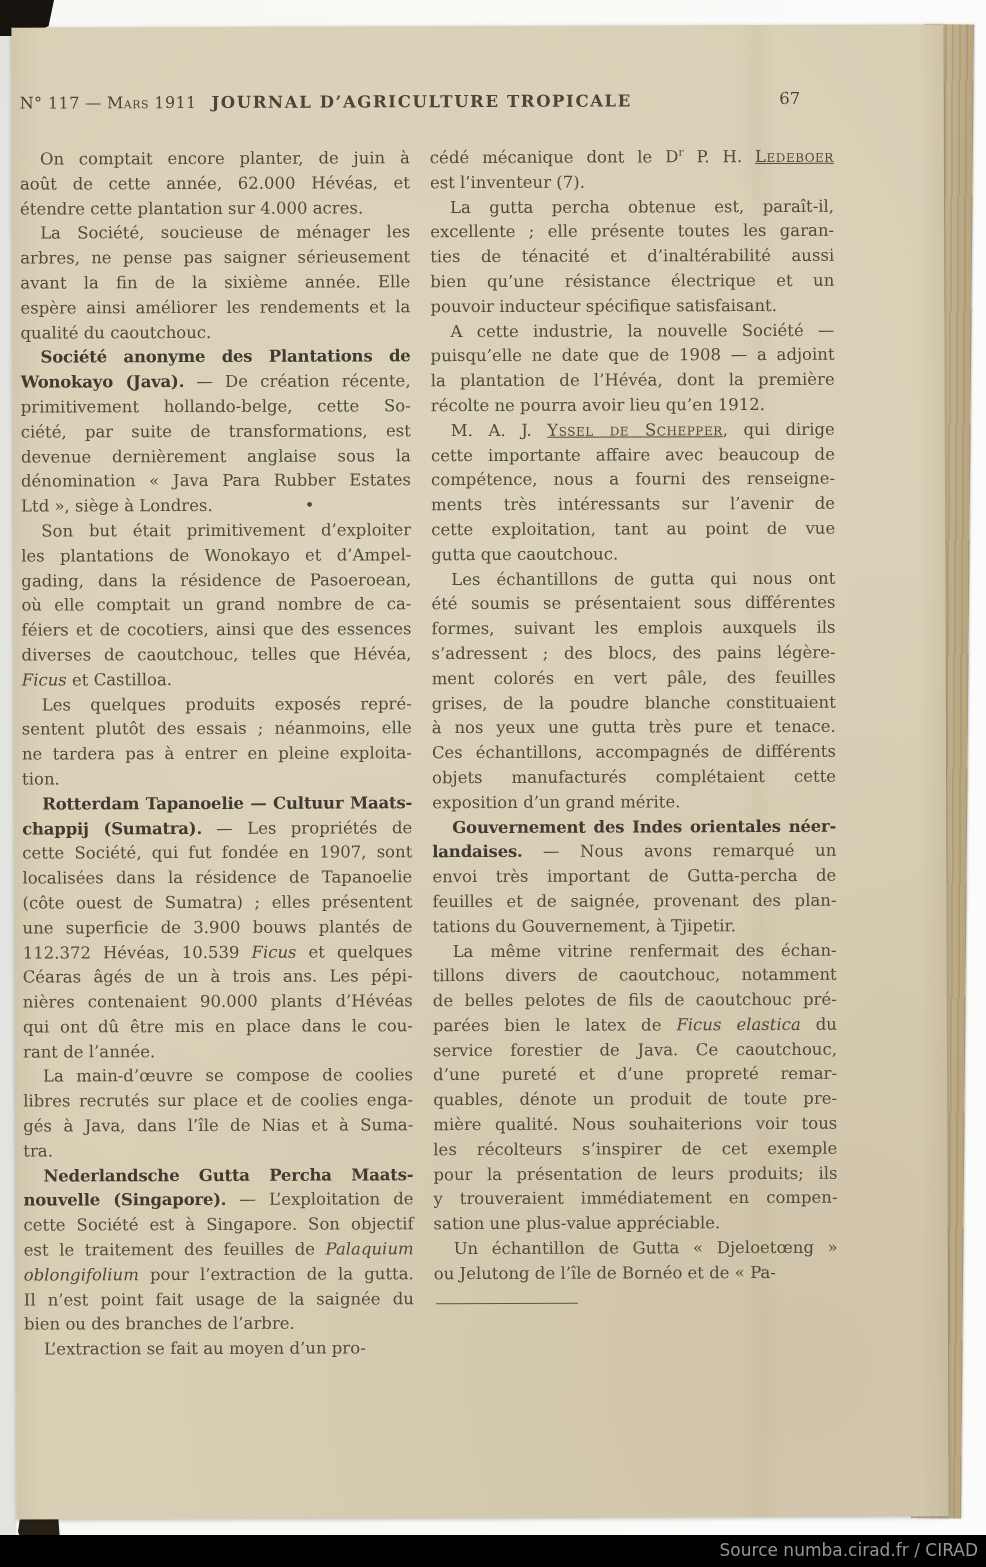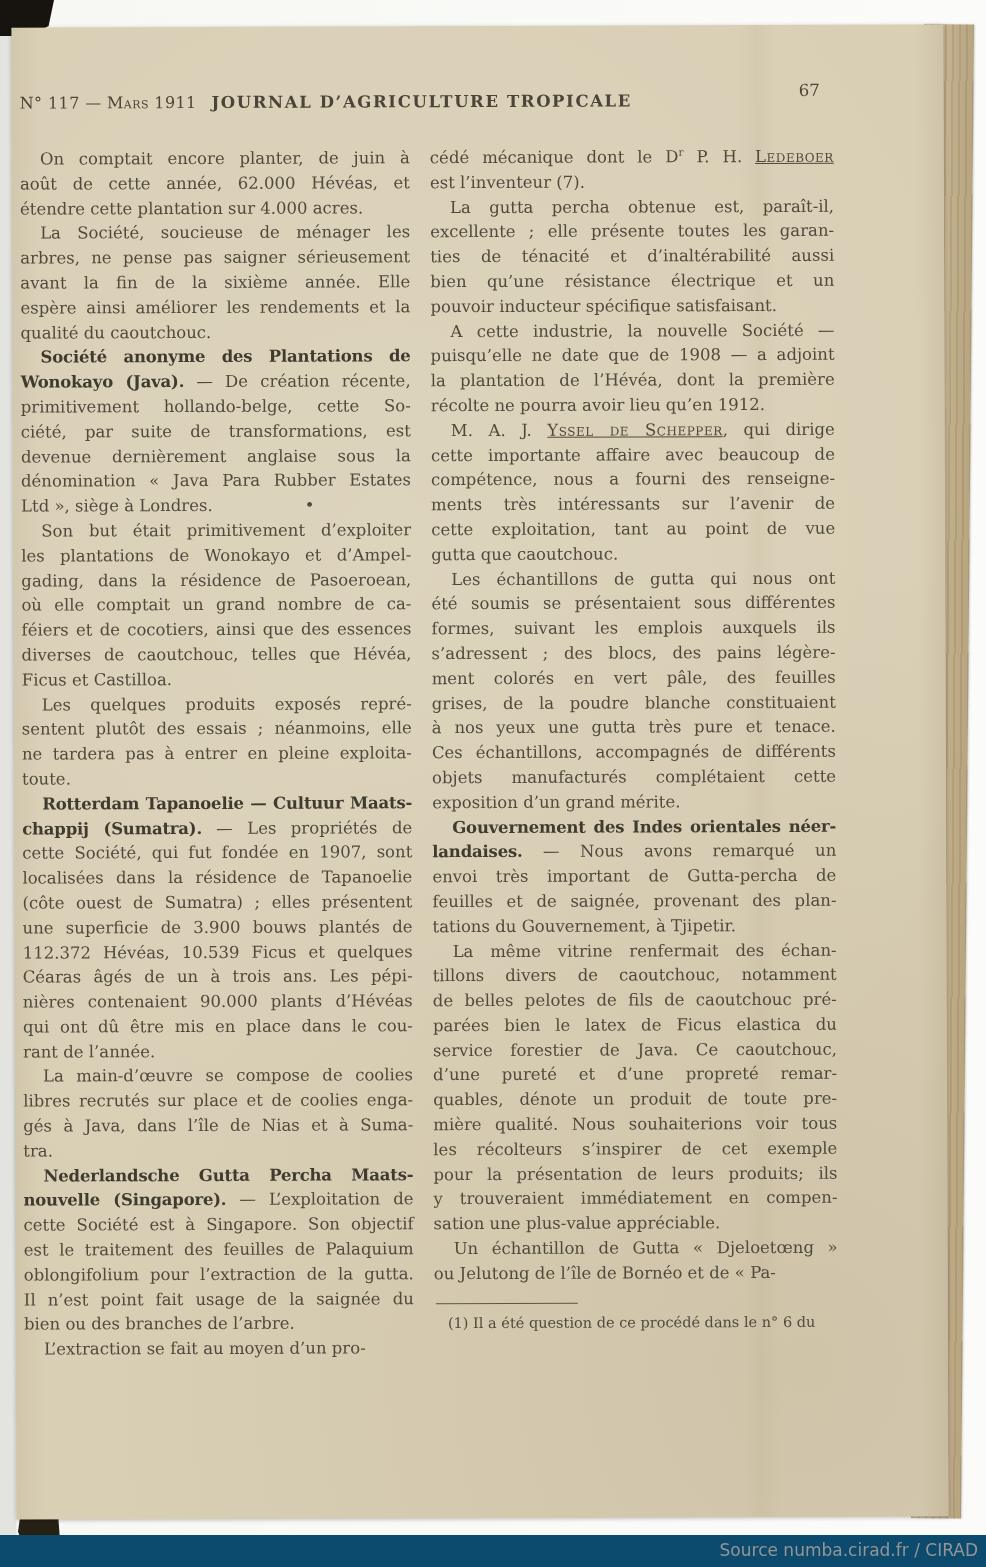--- a/index.html
+++ b/index.html
@@ -19,37 +19,37 @@
     transform:rotate(.5deg);transform-origin:top left;box-shadow:1px 0 2px rgba(0,0,0,.18);}
   .page{position:absolute;left:14px;top:26px;width:932px;height:1492px;z-index:2;
     background:
       radial-gradient(ellipse 120% 90% at 40% 35%,rgba(255,255,255,.10),rgba(0,0,0,0) 60%),
       radial-gradient(ellipse 140% 100% at 85% 90%,rgba(120,100,60,.10),rgba(0,0,0,0) 55%),
       linear-gradient(90deg,rgba(110,90,55,.08) 0,rgba(0,0,0,0) 3%,rgba(0,0,0,0) 78%,rgba(110,90,55,.05) 80%,rgba(0,0,0,0) 82%,rgba(0,0,0,0) 97%,rgba(110,90,55,.10) 100%),
       #d9cfb5;
     transform:rotate(-.2deg);box-shadow:0 1px 4px rgba(0,0,0,.25);color:#4f4a3c;}
   .hdr-issue{position:absolute;left:8px;top:66px;font-size:16px;font-variant:small-caps;letter-spacing:.4px;color:#4b463a;}
   .hdr-title{position:absolute;left:180px;top:66px;width:460px;text-align:center;font-size:16.5px;font-weight:700;letter-spacing:1.6px;color:#4a4538;}
-  .hdr-page{position:absolute;left:748px;top:56px;width:60px;text-align:right;font-size:16.5px;color:#4b463a;}
+  .hdr-page{position:absolute;left:748px;top:64px;width:60px;text-align:center;font-size:16.5px;color:#4b463a;}
   .columns{position:absolute;left:8px;top:120px;display:flex;gap:20px;}
   .col{font-size:16.5px;line-height:24.8px;}
   .col-left{width:390px;}
   .col-right{width:404px;}
   .line{text-align:justify;}
   .line.just{text-align-last:justify;}
   .para.indent .line:first-child{text-indent:20px;}
   .b{font-weight:700;letter-spacing:-.2px;color:#403b2f;}
-  .i{}
+  .i{font-style:italic;}
   .sc{font-variant:small-caps;letter-spacing:.5px;text-decoration:underline;}
   .sup{font-size:10.5px;vertical-align:super;line-height:0;}
   .gap{margin-left:92px;}
   .footnote-rule{width:142px;border:none;border-top:1.5px solid #5c5647;margin:16px 0 8px 2px;}
   .footnote{font-size:14.5px;line-height:22.5px;}
   .fn-first{text-indent:14px;}
-  .source-bar{position:absolute;left:0;top:1535px;width:986px;height:32px;background:#0c4a6e;z-index:3;}
+  .source-bar{position:absolute;left:0;top:1535px;width:986px;height:32px;background:#000000;z-index:3;}
   .source-credit{position:absolute;right:8px;top:0;height:32px;line-height:30px;
     font-family:"DejaVu Sans","Liberation Sans",sans-serif;font-size:17px;color:#959595;}
 </style>
 </head>
 <body>
 
 <div class="corner-tl"></div>
 <div class="book-edge"></div>
 <div class="corner-bl"></div>
 
@@ -87,21 +87,21 @@
           <div class="line just"><span>gading, dans la résidence de Pasoeroean,</span></div>
           <div class="line just"><span>où elle comptait un grand nombre de ca-</span></div>
           <div class="line just"><span>féiers et de cocotiers, ainsi que des essences</span></div>
           <div class="line just"><span>diverses de caoutchouc, telles que Hévéa,</span></div>
           <div class="line"><span class="i">Ficus</span><span> et Castilloa.</span></div>
         </div>
         <div class="para indent">
           <div class="line just"><span>Les quelques produits exposés repré-</span></div>
           <div class="line just"><span>sentent plutôt des essais ; néanmoins, elle</span></div>
           <div class="line just"><span>ne tardera pas à entrer en pleine exploita-</span></div>
-          <div class="line"><span>toute.</span></div>
+          <div class="line"><span>tion.</span></div>
         </div>
         <div class="para indent">
           <div class="line just"><span class="b">Rotterdam Tapanoelie — Cultuur Maats-</span></div>
           <div class="line just"><span class="b">chappij (Sumatra).</span><span> — Les propriétés de</span></div>
           <div class="line just"><span>cette Société, qui fut fondée en 1907, sont</span></div>
           <div class="line just"><span>localisées dans la résidence de Tapanoelie</span></div>
           <div class="line just"><span>(côte ouest de Sumatra) ; elles présentent</span></div>
           <div class="line just"><span>une superficie de 3.900 bouws plantés de</span></div>
           <div class="line just"><span>112.372 Hévéas, 10.539 </span><span class="i">Ficus</span><span> et quelques</span></div>
           <div class="line just"><span>Céaras âgés de un à trois ans. Les pépi-</span></div>
@@ -186,21 +186,20 @@
           <div class="line just"><span>pour la présentation de leurs produits; ils</span></div>
           <div class="line just"><span>y trouveraient immédiatement en compen-</span></div>
           <div class="line"><span>sation une plus-value appréciable.</span></div>
         </div>
         <div class="para indent">
           <div class="line just"><span>Un échantillon de Gutta « Djeloetœng »</span></div>
           <div class="line"><span>ou Jelutong de l’île de Bornéo et de « Pa-</span></div>
         </div>
         <div class="footnote-rule"></div>
         <div class="footnote">
-          <div class="fn-line fn-first">(1) Il a été question de ce procédé dans le n° 6 du</div>
         </div>
       </div>
   </div>
 </div>
 
 <div class="source-bar">
   <span class="source-credit">Source numba.cirad.fr / CIRAD</span>
 </div>
 
 </body></html>

